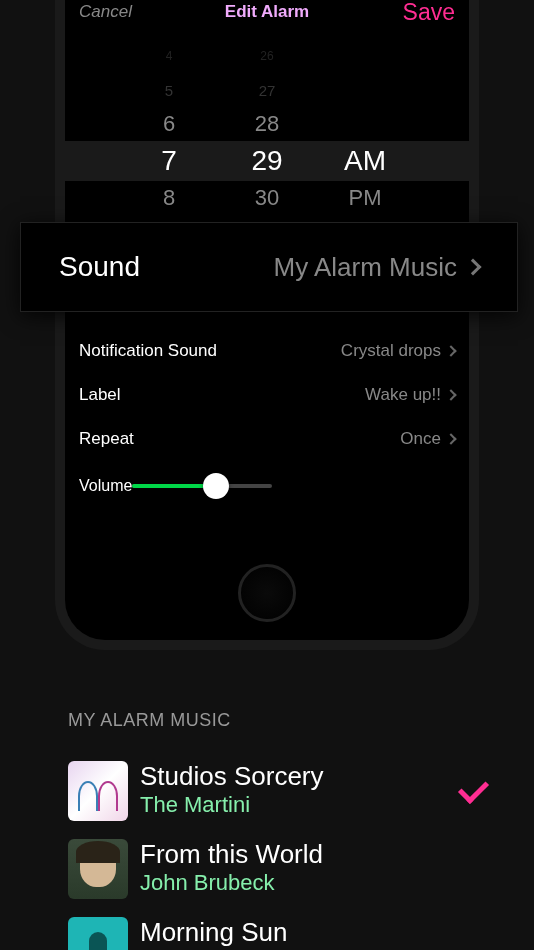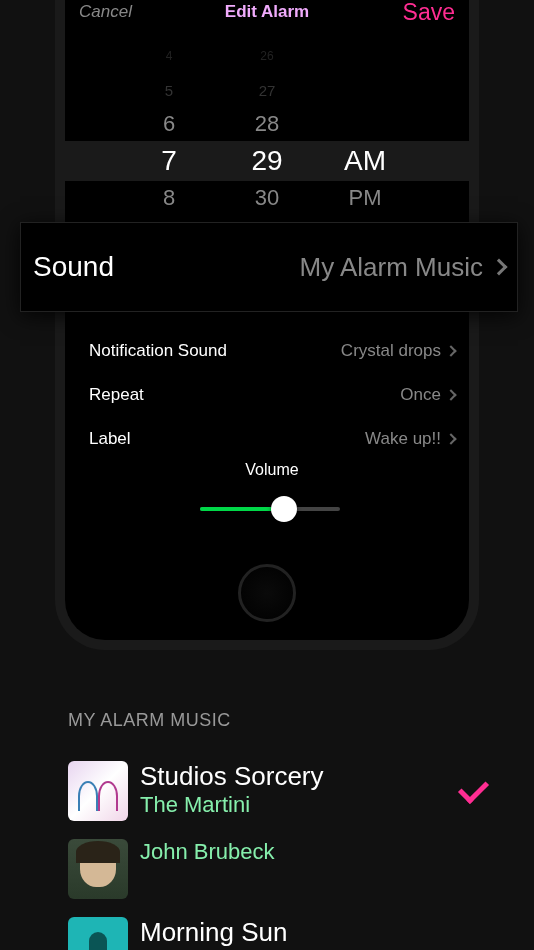--- a/index.html
+++ b/index.html
@@ -84,21 +84,21 @@
       text-align: center;
     }
     .picker-row .picker-col { color: #555; font-size: 19px; }
     .picker-row.near .picker-col { color: #888; font-size: 22px; }
     .picker-row.selected .picker-col { color: #fff; font-size: 28px; font-weight: 400; }
     .picker-row.far .picker-col { color: #333; font-size: 15px; }
     .picker-row.veryfar .picker-col { color: #222; font-size: 12px; }
 
     
     .settings {
-      padding: 10px 14px 0 24px;
+      padding: 10px 14px 0 14px;
     }
     .settings-row {
       display: flex;
       justify-content: space-between;
       align-items: center;
       height: 44px;
       color: #fff;
       font-size: 17px;
     }
     .settings-row .label { color: #fff; }
@@ -109,23 +109,22 @@
       border-right: 2px solid #666;
       border-top: 2px solid #666;
       transform: rotate(45deg);
       display: inline-block;
     }
 
     
     .volume-row {
       display: flex;
       align-items: center;
-      justify-content: space-between;
+      justify-content: flex-start;
       height: 50px;
-      flex-direction: column;
     }
     .slider {
       position: relative;
       width: 140px;
       height: 4px;
       background: #444;
       border-radius: 2px;
       margin-right: 4px;
     }
     .slider-fill {
@@ -154,21 +153,21 @@
       position: absolute;
       top: 222px;
       left: 20px;
       width: 498px;
       height: 90px;
       background: #000;
       border: 1px solid #222;
       display: flex;
       justify-content: space-between;
       align-items: center;
-      padding: 0 12px;
+      padding: 0 38px;
       z-index: 10;
       box-shadow: 0 4px 20px rgba(0,0,0,0.8);
     }
     .sound-callout .s-label { color: #fff; font-size: 28px; font-weight: 400; }
     .sound-callout .s-value { color: #888; font-size: 26px; display: flex; align-items: center; gap: 10px; }
     .sound-callout .chevron-lg {
       width: 12px;
       height: 12px;
       border-right: 3px solid #777;
       border-top: 3px solid #777;
@@ -323,30 +322,30 @@
 
     <div class="settings" style="margin-top: 110px;">
       <div class="settings-row">
         <span class="label">Notification Sound</span>
         <span class="value">
           <span>Crystal drops</span>
           <span class="chevron"></span>
         </span>
       </div>
       <div class="settings-row">
+        <span class="label">Label</span>
+        <span class="value">
+          <span>Wake up!!</span>
+          <span class="chevron"></span>
+        </span>
+      </div>
+      <div class="settings-row">
         <span class="label">Repeat</span>
         <span class="value">
           <span>Once</span>
-          <span class="chevron"></span>
-        </span>
-      </div>
-      <div class="settings-row">
-        <span class="label">Label</span>
-        <span class="value">
-          <span>Wake up!!</span>
           <span class="chevron"></span>
         </span>
       </div>
       <div class="volume-row">
         <span class="label">Volume</span>
         <div class="slider">
           <div class="slider-fill"></div>
           <div class="slider-thumb"></div>
         </div>
       </div>
@@ -372,20 +371,21 @@
     <div class="track-text">
       <div class="track-title">Studios Sorcery</div>
       <div class="track-artist">The Martini</div>
     </div>
     <div class="check"></div>
   </div>
 
   <div class="track-row">
     <div class="artwork art2"></div>
     <div class="track-text">
+      <div class="track-title">From this World</div>
       <div class="track-artist">John Brubeck</div>
     </div>
   </div>
 
   <div class="track-row">
     <div class="artwork art3"></div>
     <div class="track-text">
       <div class="track-title">Morning Sun</div>
       <div class="track-artist"></div>
     </div>

